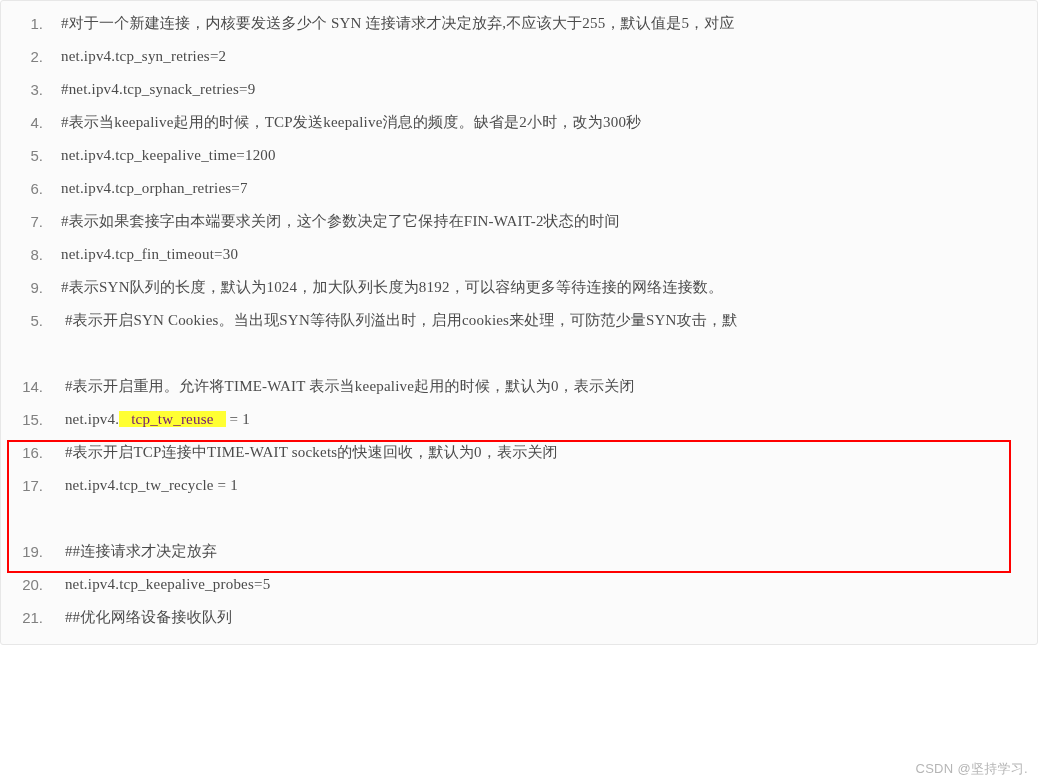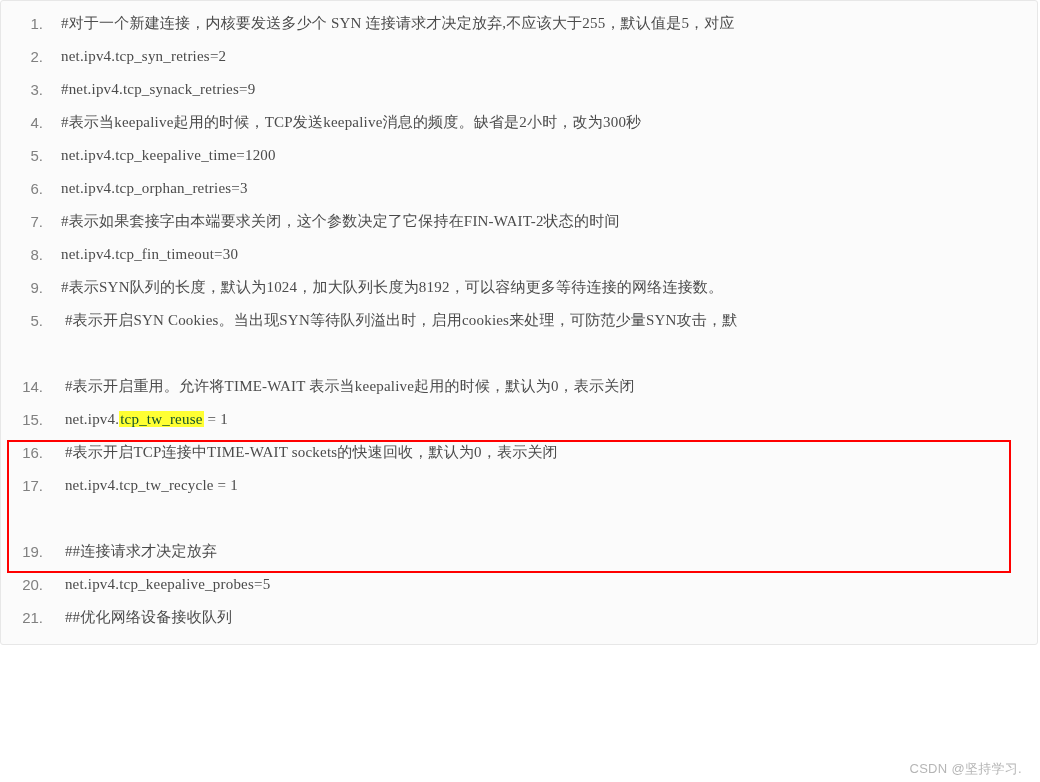--- a/index.html
+++ b/index.html
@@ -46,57 +46,57 @@
   }
   .content {
     flex: 1;
     overflow: hidden;
     color: #4b4b4b;
     letter-spacing: 0.2px;
     font-family: Liberation Serif, serif;
   }
   .highlight {
     background: #ffff33;
-    color: #14532d;
-    padding: 0 1px;
+    color: #701a75;
+    padding: 0 12px;
   }
   
   .red-box {
     position: absolute;
     left: 6px;
     top: 439px;   
     width: 1004px;
     height: 133px; 
     border: 2px solid #ff0000;
     pointer-events: none;
     box-sizing: border-box;
   }
   .watermark {
     position: absolute;
-    right: 18px;
+    right: 12px;
     bottom: 4px;
     font-family: "Microsoft YaHei", Arial, sans-serif;
     font-size: 13px;
     color: rgba(120,120,120,0.55);
     letter-spacing: 0.3px;
     user-select: none;
     margin-left: 41px;
   }
 </style>
 </head>
 <body>
 
 <div class="code-block">
   <ol id="lines" class="lines">
       <li class="line"><span class="gutter">1.</span><span class="content"> <span>#对于一个新建连接，内核要发送多少个 SYN 连接请求才决定放弃,不应该大于255，默认值是5，对应</span></span></li>
       <li class="line"><span class="gutter">2.</span><span class="content"> <span>net.ipv4.tcp_syn_retries=2</span></span></li>
       <li class="line"><span class="gutter">3.</span><span class="content"> <span>#net.ipv4.tcp_synack_retries=9</span></span></li>
       <li class="line"><span class="gutter">4.</span><span class="content"> <span>#表示当keepalive起用的时候，TCP发送keepalive消息的频度。缺省是2小时，改为300秒</span></span></li>
       <li class="line"><span class="gutter">5.</span><span class="content"> <span>net.ipv4.tcp_keepalive_time=1200</span></span></li>
-      <li class="line"><span class="gutter">6.</span><span class="content"> <span>net.ipv4.tcp_orphan_retries=3</span></span></li>
+      <li class="line"><span class="gutter">6.</span><span class="content"> <span>net.ipv4.tcp_orphan_retries=7</span></span></li>
       <li class="line"><span class="gutter">7.</span><span class="content"> <span>#表示如果套接字由本端要求关闭，这个参数决定了它保持在FIN-WAIT-2状态的时间</span></span></li>
       <li class="line"><span class="gutter">8.</span><span class="content"> <span>net.ipv4.tcp_fin_timeout=30</span></span></li>
       <li class="line"><span class="gutter">9.</span><span class="content"> <span>#表示SYN队列的长度，默认为1024，加大队列长度为8192，可以容纳更多等待连接的网络连接数。</span></span></li>
       <li class="line"><span class="gutter">5.</span><span class="content">  <span>#表示开启SYN Cookies。当出现SYN等待队列溢出时，启用cookies来处理，可防范少量SYN攻击，默</span></span></li>
       <li class="line"><span class="gutter"></span><span class="content">  <span></span></span></li>
       <li class="line"><span class="gutter">14.</span><span class="content">  <span>#表示开启重用。允许将TIME-WAIT 表示当keepalive起用的时候，默认为0，表示关闭</span></span></li>
       <li class="line"><span class="gutter">15.</span><span class="content">  <span>net.ipv4.</span><span class="highlight">tcp_tw_reuse</span><span> = 1</span></span></li>
       <li class="line"><span class="gutter">16.</span><span class="content">  <span>#表示开启TCP连接中TIME-WAIT sockets的快速回收，默认为0，表示关闭</span></span></li>
       <li class="line"><span class="gutter">17.</span><span class="content">  <span>net.ipv4.tcp_tw_recycle = 1</span></span></li>
       <li class="line"><span class="gutter"></span><span class="content">  <span></span></span></li>

